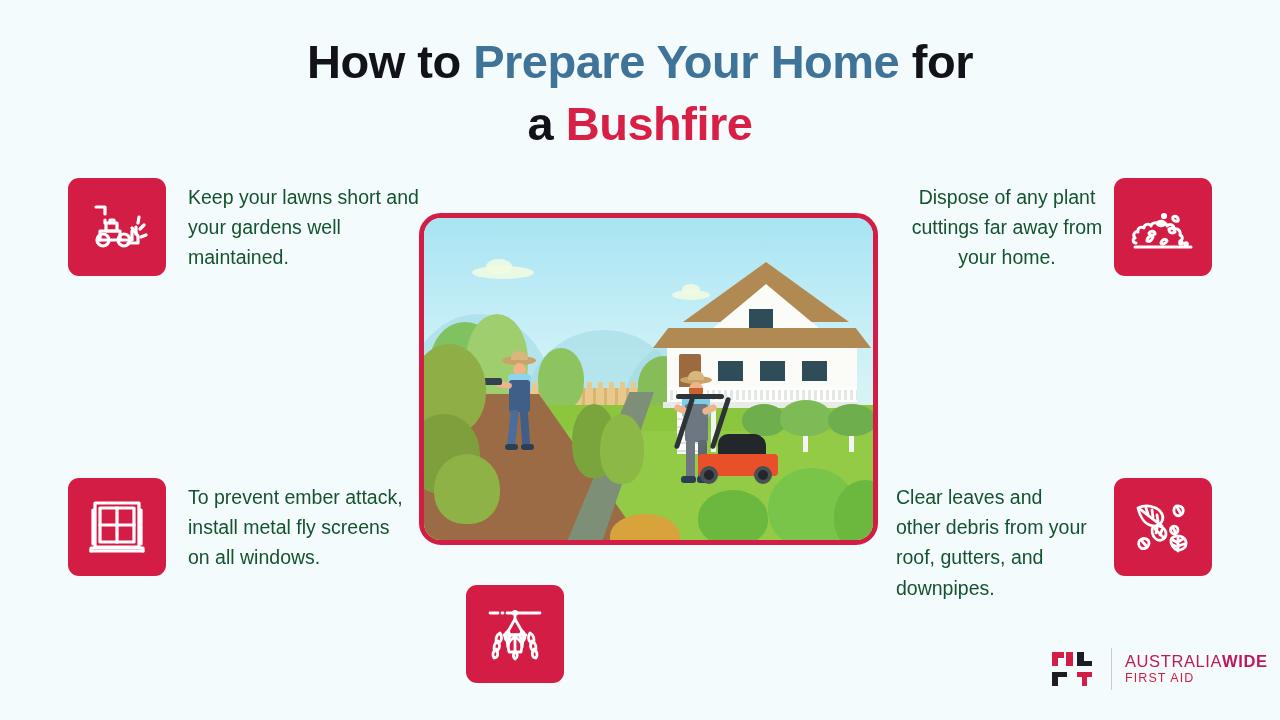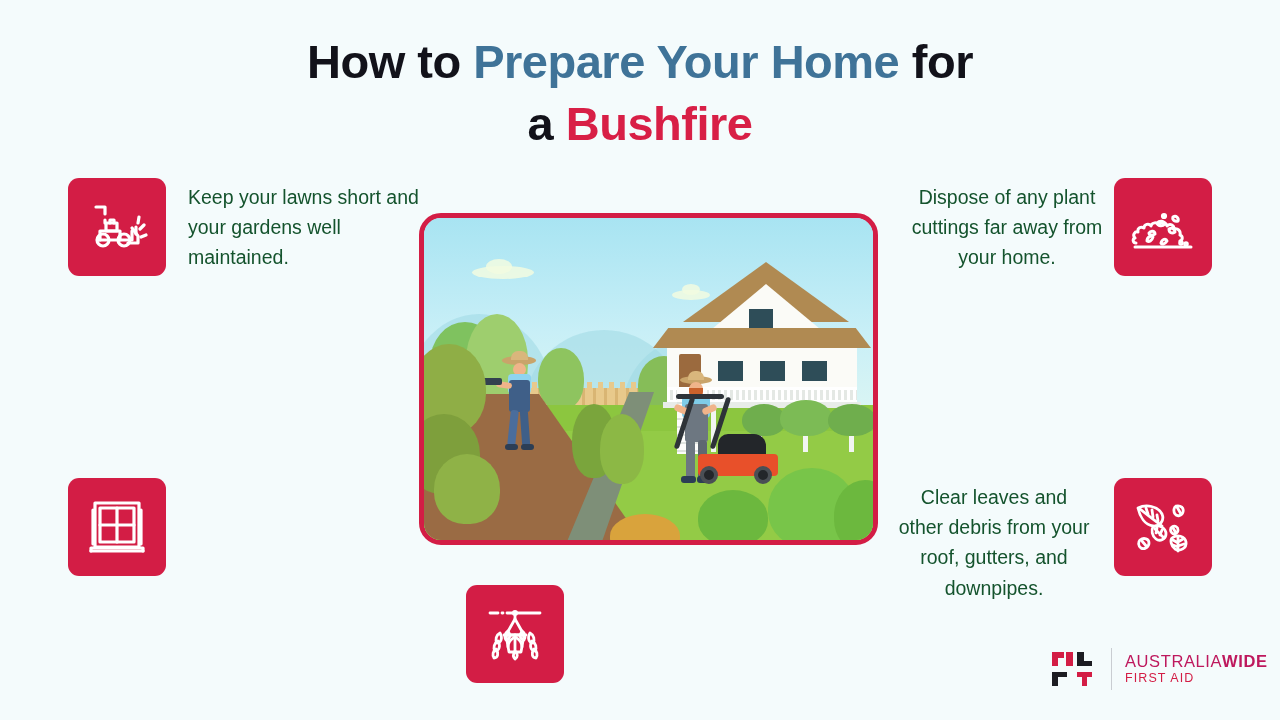--- a/index.html
+++ b/index.html
@@ -168,21 +168,21 @@
   #tip-window  { left: 68px;  top: 478px; }
   #tip-window .icon-box { width: 98px; height: 98px; }
   #tip-window .tip-text { margin-left: 22px; text-align: left; width: 218px; margin-top: 4px; }
 
   #tip-cuttings { right: 68px; top: 178px; flex-direction: row; }
   #tip-cuttings .icon-box { width: 98px; height: 98px; order: 2; }
   #tip-cuttings .tip-text { text-align: center; width: 214px; margin-top: 4px; order: 1; }
 
   #tip-leaves  { right: 68px; top: 478px; }
   #tip-leaves .icon-box { width: 98px; height: 98px; order: 2; }
-  #tip-leaves .tip-text { margin-right: 22px; text-align: center; width: 196px; margin-top: 4px; order: 1; }
+  #tip-leaves .tip-text { margin-right: 22px; text-align: left; width: 196px; margin-top: 4px; order: 1; }
 
   #tip-trees { left: 466px; top: 585px; }
   #tip-trees .icon-box { width: 98px; height: 98px; }
   #tip-trees .tip-text { margin-left: 22px; text-align: left; width: 230px; margin-top: 4px; }
 
   
   .logo { position: absolute; left: 1052px; top: 646px; display: flex; align-items: center; }
   .logo-mark { width: 46px; height: 46px; position: relative; flex: 0 0 auto; }
   .logo-divider { width: 1px; height: 42px; background: #c9cdd2; margin: 0 13px; }
   .logo-text { line-height: 1.16; }
@@ -346,20 +346,21 @@
   <div class="icon-box">
     <svg width="62" height="62" viewBox="0 0 62 62" fill="none" stroke="#ffffff" stroke-width="3.2" stroke-linecap="round" stroke-linejoin="round">
       <rect x="9" y="7" width="44" height="44"></rect>
       <rect x="14" y="12" width="34" height="34"></rect>
       <path d="M31 12v34M14 29h34"></path>
       <path d="M5 55h52"></path>
       <path d="M5 55v-3h52v3"></path>
       <path d="M7 14v34M55 14v34"></path>
     </svg>
   </div>
+  <div class="tip-text">To prevent ember attack, install metal fly screens on all windows.</div>
 </div>
 
 <div class="tip" id="tip-leaves">
   <div class="icon-box">
     <svg width="62" height="62" viewBox="0 0 62 62" fill="none" stroke="#ffffff" stroke-width="2.8" stroke-linecap="round" stroke-linejoin="round">
       <path d="M6 12c8-4 20-2 24 6 3 7-3 13-9 12C13 29 8 21 6 12z"></path>
       <path d="M8 13c6 5 14 11 22 17"></path>
       <path d="M14 12l2 6M20 14l1 7M25 19l1 6"></path>
       <path d="M44 10c5-1 8 2 7 6-1 4-6 5-8 2-2-3-1-7 1-8z"></path>
       <path d="M45 11l4 7"></path>

